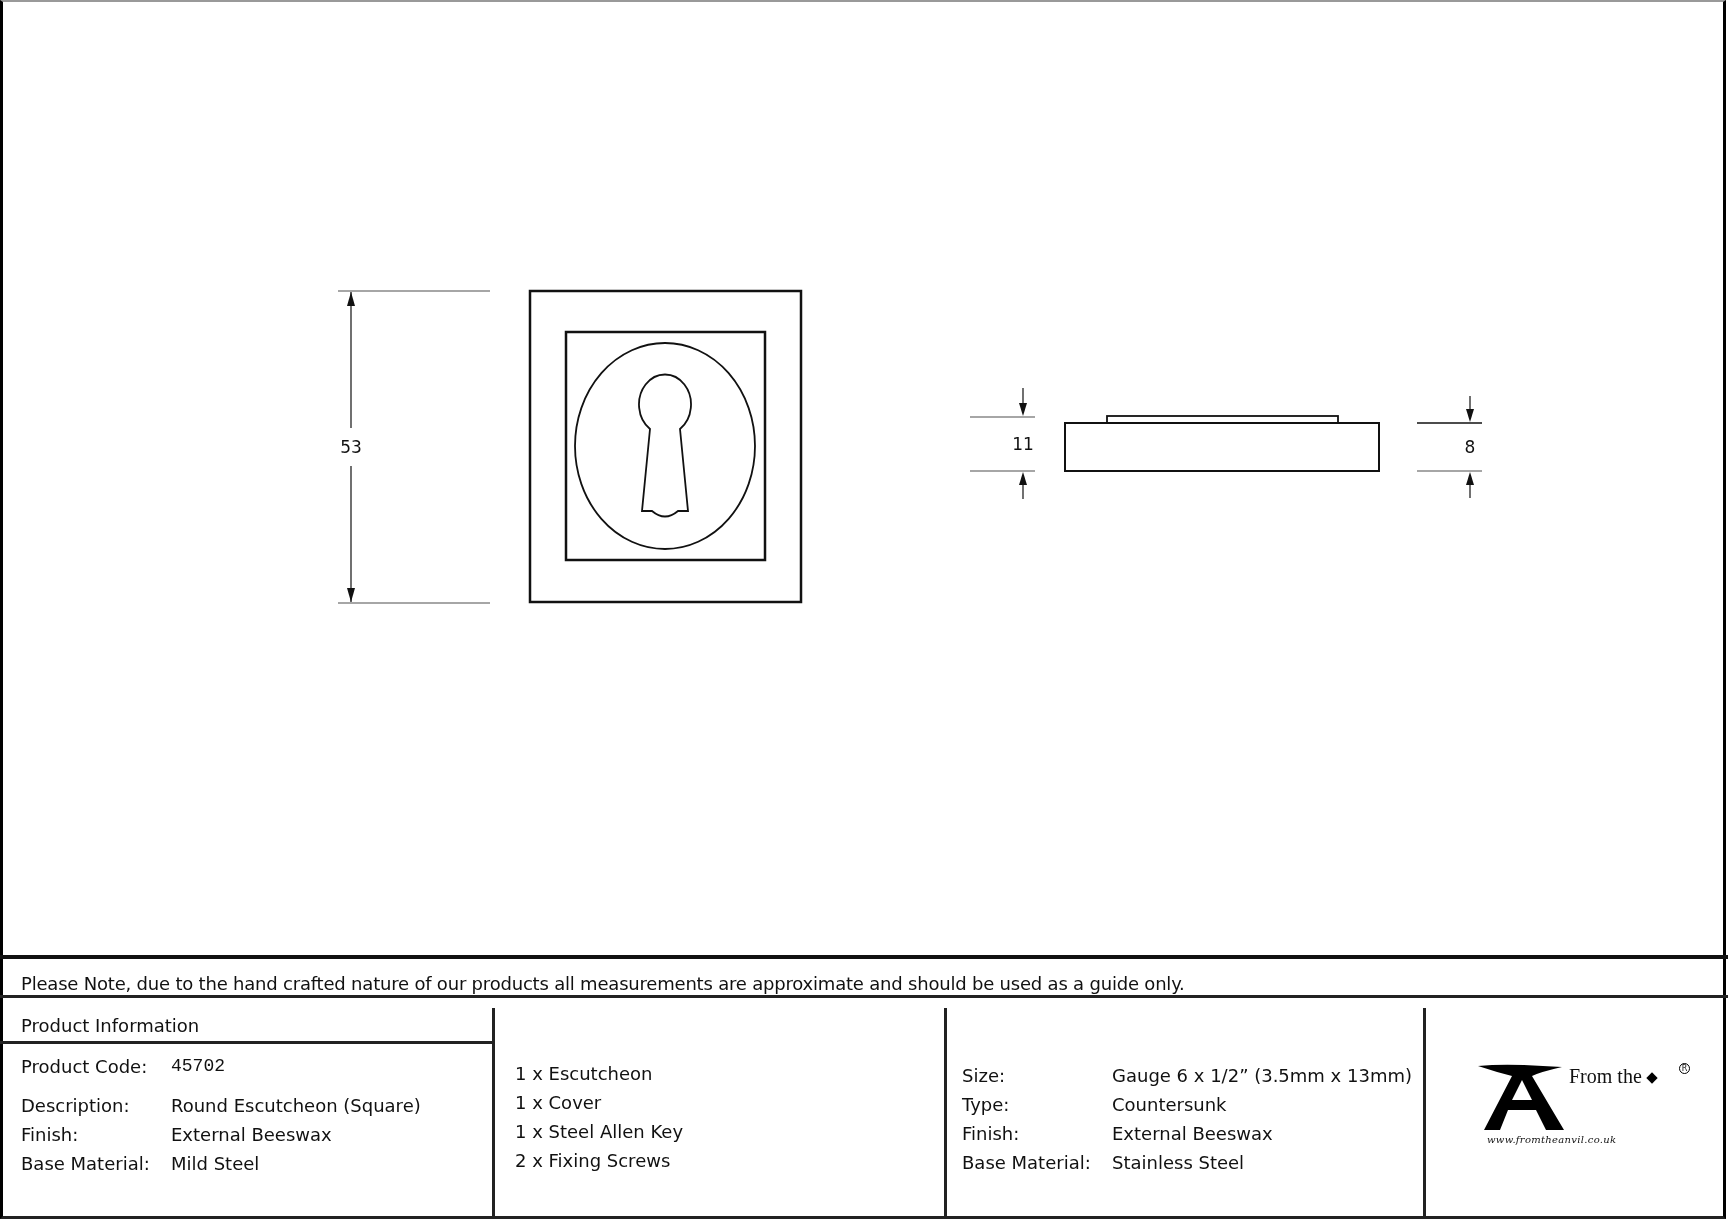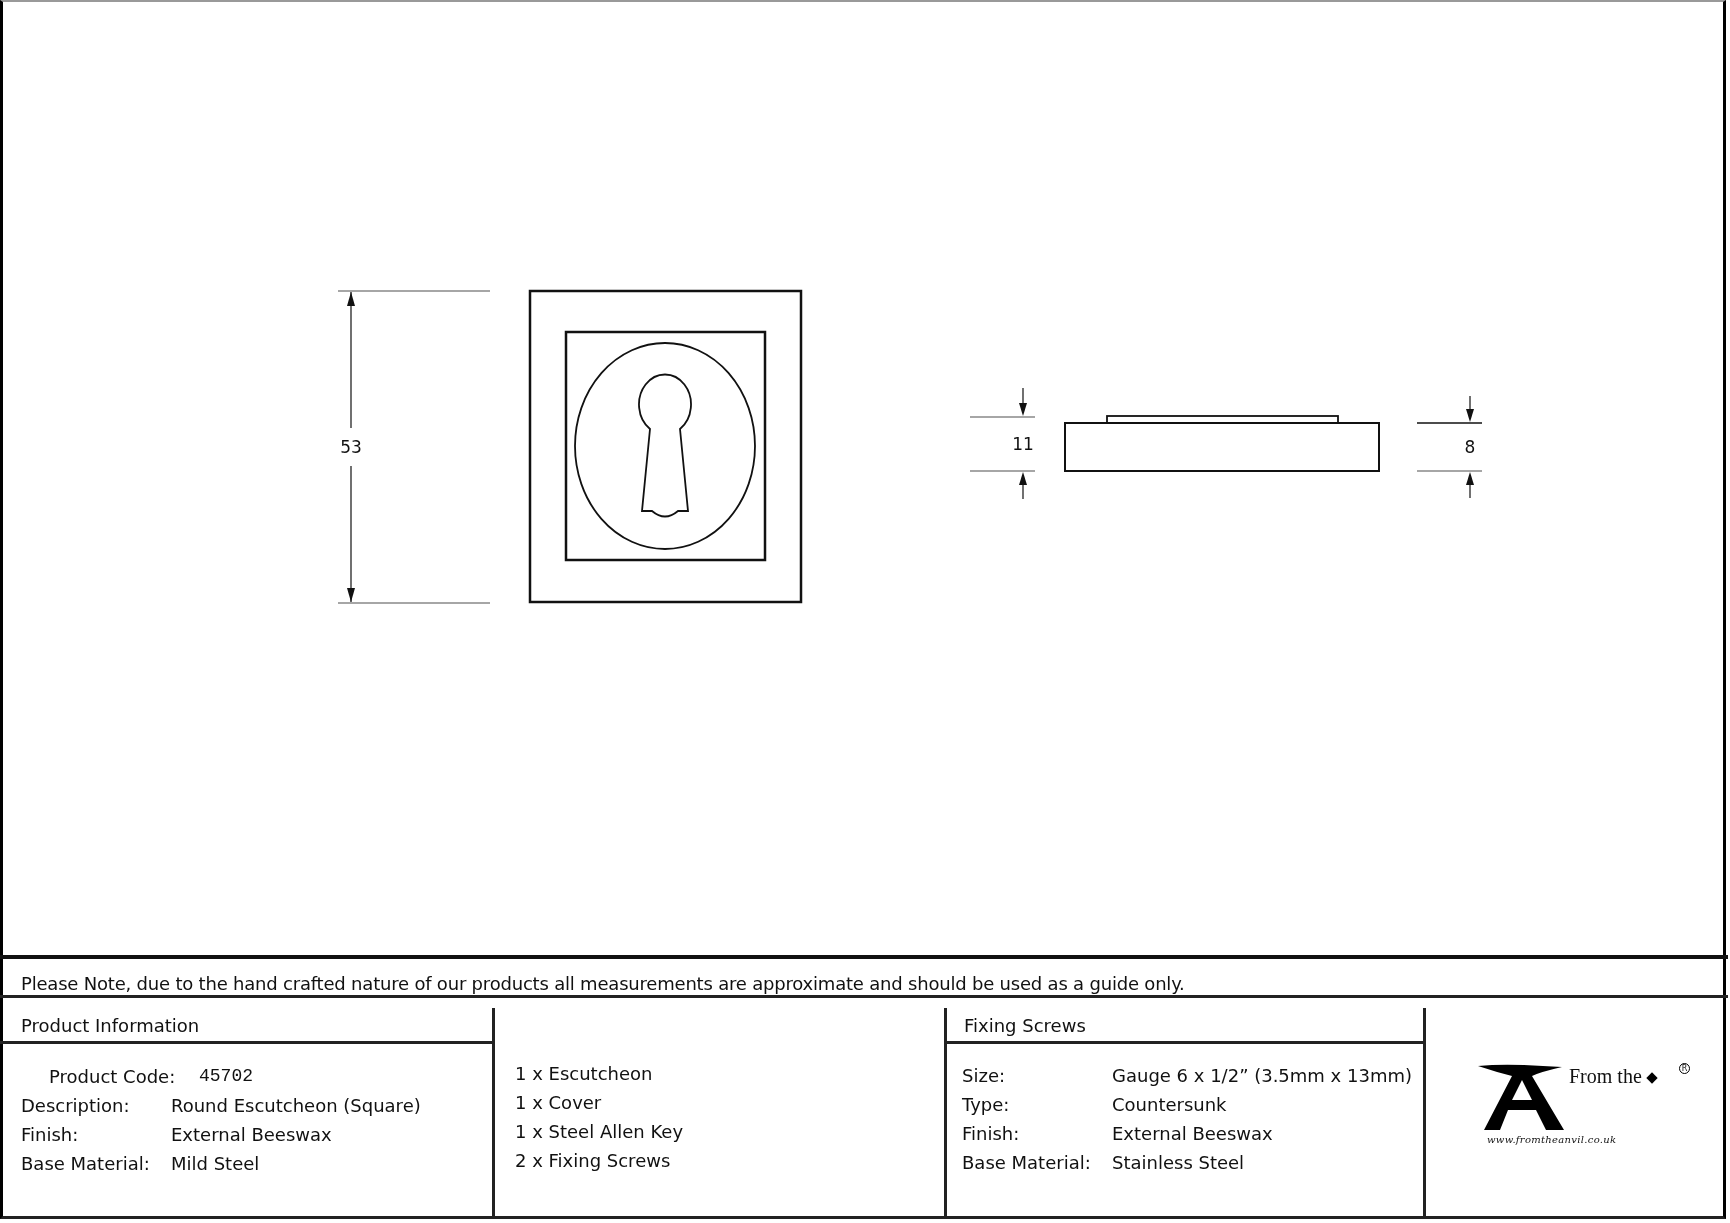--- a/index.html
+++ b/index.html
@@ -82,21 +82,21 @@
 
 <div class="note-row">
   <span class="note-text">Please Note, due to the hand crafted nature of our products all measurements are approximate and should be used as a guide only.</span>
 </div>
 
 <div class="col" style="left:0; width:493px;">
   <div class="col-head">
     <span>Product Information</span>
   </div>
   <div class="col-body">
-    <div class="kv" style="top:22px;margin-left:28px;">
+    <div class="kv" style="top:12px;">
       <span class="k">Product Code:</span>
       <span class="v" style="left:150px;font-family:Liberation Mono, monospace;">45702</span>
     </div>
     <div class="kv" style="top:51px;">
       <span class="k">Description:</span>
       <span class="v" style="left:150px;">Round Escutcheon (Square)</span>
     </div>
     <div class="kv" style="top:80px;">
       <span class="k">Finish:</span>
       <span class="v" style="left:150px;">External Beeswax</span>
@@ -113,23 +113,20 @@
   <div class="col-body">
     <div class="list-item" style="top:19px;">1 x Escutcheon</div>
     <div class="list-item" style="top:48px;">1 x Cover</div>
     <div class="list-item" style="top:77px;text-align:center;">1 x Steel Allen Key</div>
     <div class="list-item" style="top:106px;">2 x Fixing Screws</div>
   </div>
 </div>
 <div class="vline" style="left:944px;"></div>
 
 <div class="col" style="left:946px; width:478px;">
-  <div class="col-head">
-    <span style="left:18px;">Fixing Screws</span>
-  </div>
   <div class="col-body">
     <div class="kv" style="top:21px; left:16px;">
       <span class="k">Size:</span>
       <span class="v" style="left:150px;text-align:center;">Gauge 6 x 1/2” (3.5mm x 13mm)</span>
     </div>
     <div class="kv" style="top:50px; left:16px;">
       <span class="k">Type:</span>
       <span class="v" style="left:150px;">Countersunk</span>
     </div>
     <div class="kv" style="top:79px; left:16px;">

